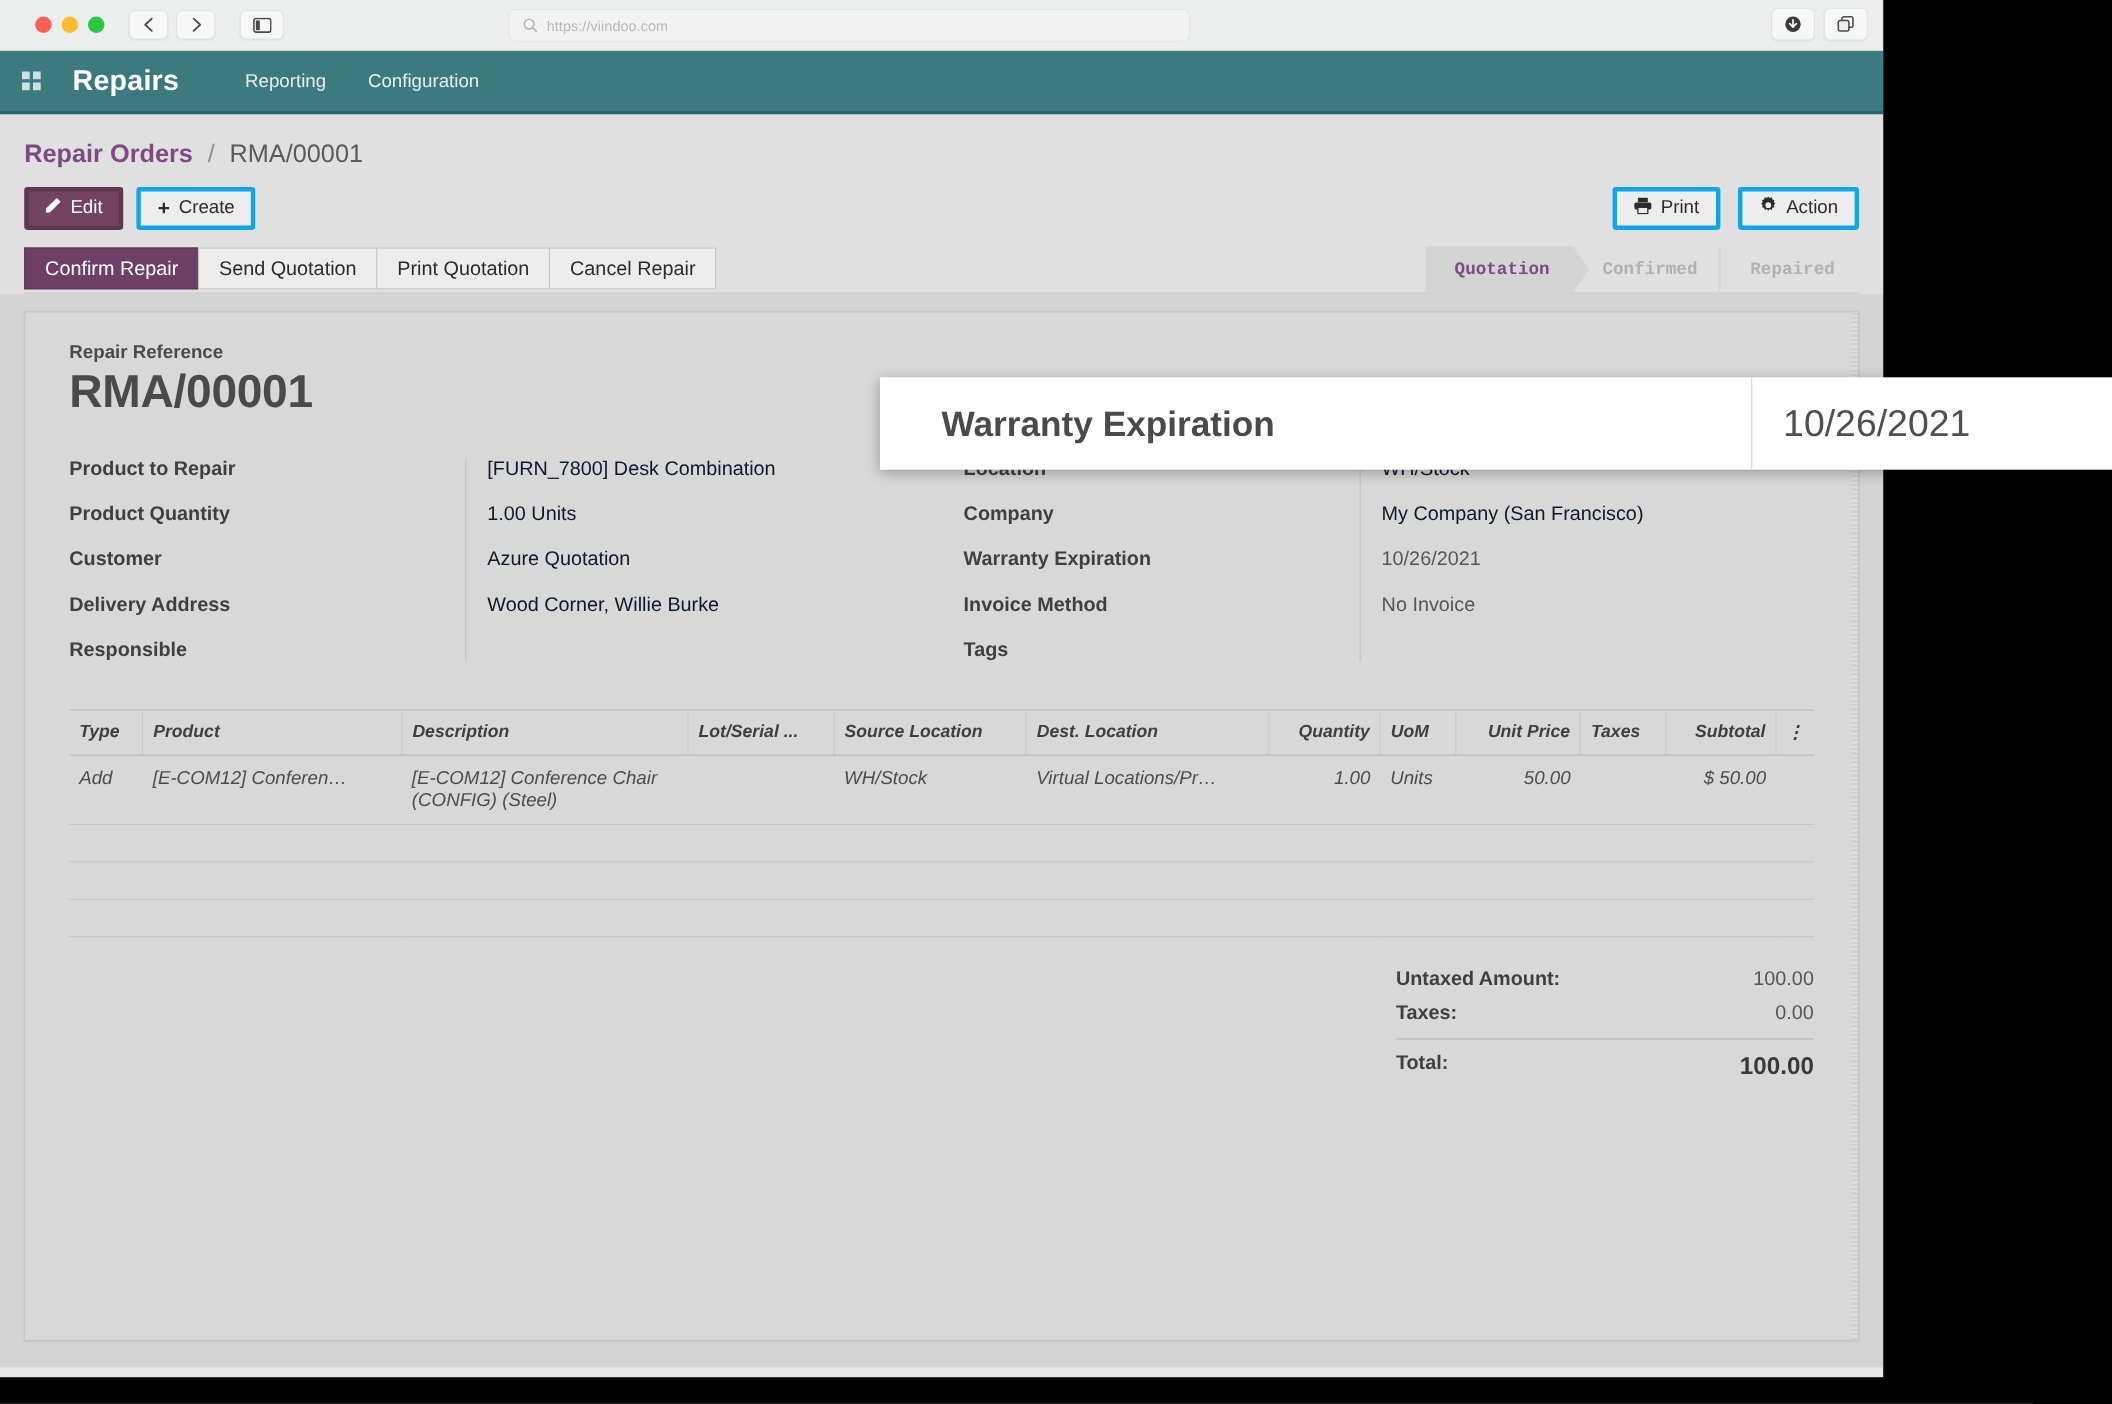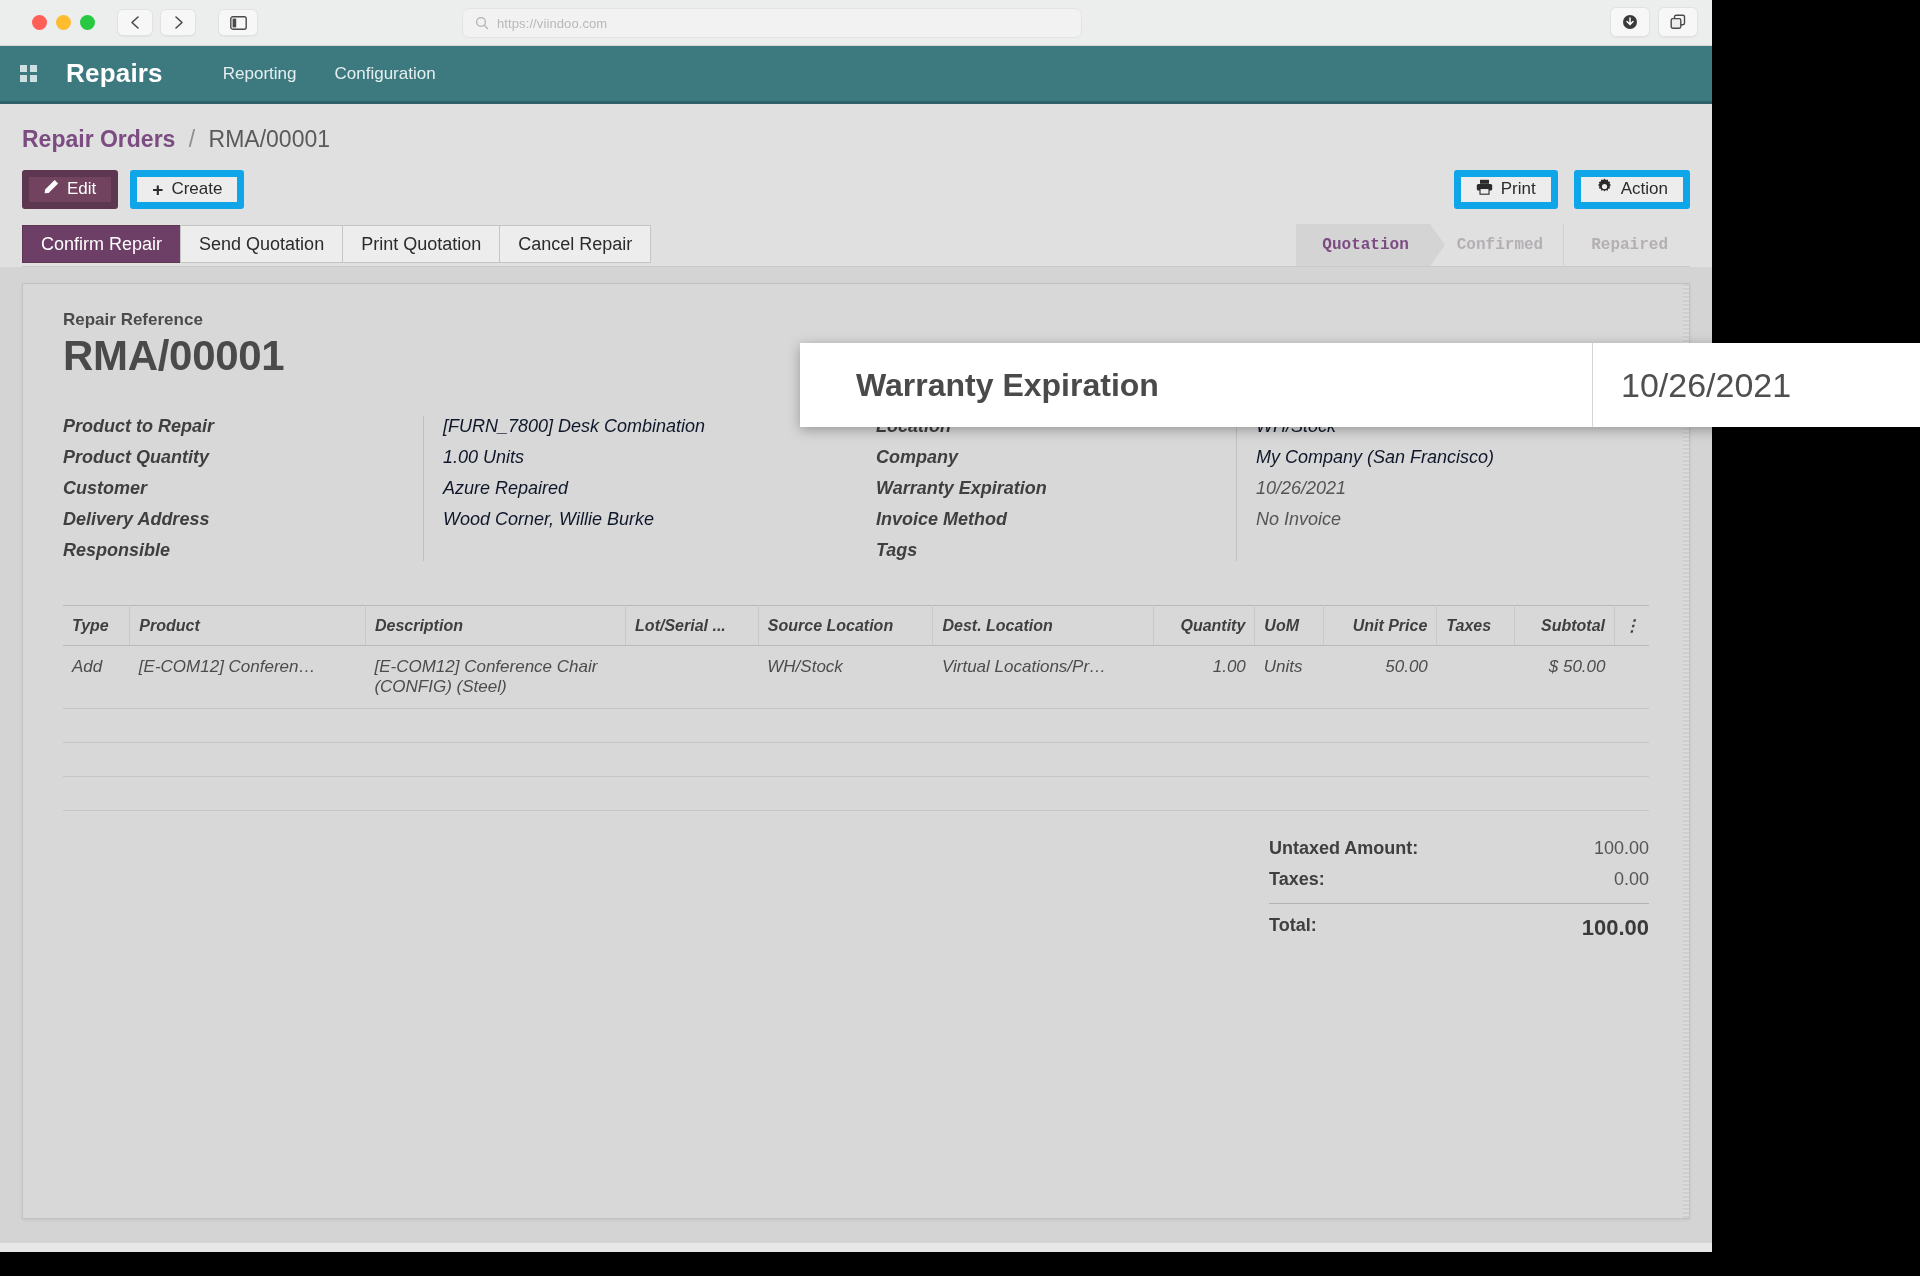--- a/index.html
+++ b/index.html
@@ -96,21 +96,21 @@
   #breadcrumb .bc-current { color: #5a5a5a; font-weight: 400; }
 
   #button-row {
     margin-top: 16px; height: 40px;
     display: flex; align-items: center; position: relative;
   }
   .btn {
     height: 39px; padding: 0 15px;
     display: inline-flex; align-items: center; gap: 8px;
     font-size: 17px; border-radius: 3px;
-    border: 7px solid #0ea5e9; background: #ededed; color: #2b2b2b;
+    border: 4px solid #0ea5e9; background: #ededed; color: #2b2b2b;
     white-space: nowrap;
   }
   .btn.primary { background: #71435e; border-color: #5d3650; color: #fff; }
   #right-actions { position: absolute; right: 0; display: flex; gap: 16px; }
 
   
   #status-bar {
     margin-top: 16px; height: 42px;
     display: flex; align-items: stretch; position: relative;
     border-bottom: 1px solid #c9c9c9;
@@ -161,21 +161,21 @@
     position: relative;
   }
 
   .field-label-sm { font-size: 17px; font-weight: 700; color: #4b4b4b; }
   #record-title { font-size: 42px; font-weight: 700; color: #4a4a4a; margin-top: 2px; letter-spacing: -.3px; }
 
   #fields-grid {
     display: grid; grid-template-columns: 1fr 1fr;
     column-gap: 0; margin-top: 36px;
   }
-  .field-col { display: grid; grid-template-columns: 380px 1fr; row-gap: 10px; font-style: italic; }
+  .field-col { display: grid; grid-template-columns: 380px 1fr; row-gap: 20px; }
   .field-col.right { padding-left: 20px; }
   .f-label { font-size: 18px; font-weight: 700; color: #3f3f3f; }
   .f-value { font-size: 18px; color: #555; }
   .f-value.link { color: #0f172a; }
   .f-sep-wrap { position: relative; }
   .vline {
     position: absolute; top: 0; bottom: 0; width: 1px; background: #c0c0c0;
   }
 
   
@@ -389,21 +389,21 @@
       <div id="record-title">RMA/00001</div>
 
       <div id="fields-grid">
         <div class="field-col f-sep-wrap">
           <div class="vline" style="left:360px;"></div>
           <div class="f-label">Product to Repair</div>
           <div class="f-value link">[FURN_7800] Desk Combination</div>
           <div class="f-label">Product Quantity</div>
           <div class="f-value link">1.00 Units</div>
           <div class="f-label">Customer</div>
-          <div class="f-value link">Azure Repaired</div>
+          <div class="f-value link">Azure Quotation</div>
           <div class="f-label">Delivery Address</div>
           <div class="f-value link">Wood Corner, Willie Burke</div>
           <div class="f-label">Responsible</div>
           <div class="f-value"></div>
         </div>
 
         <div class="field-col right f-sep-wrap">
           <div class="vline" style="left:380px;"></div>
           <div class="f-label">Location</div>
           <div class="f-value link">WH/Stock</div>

